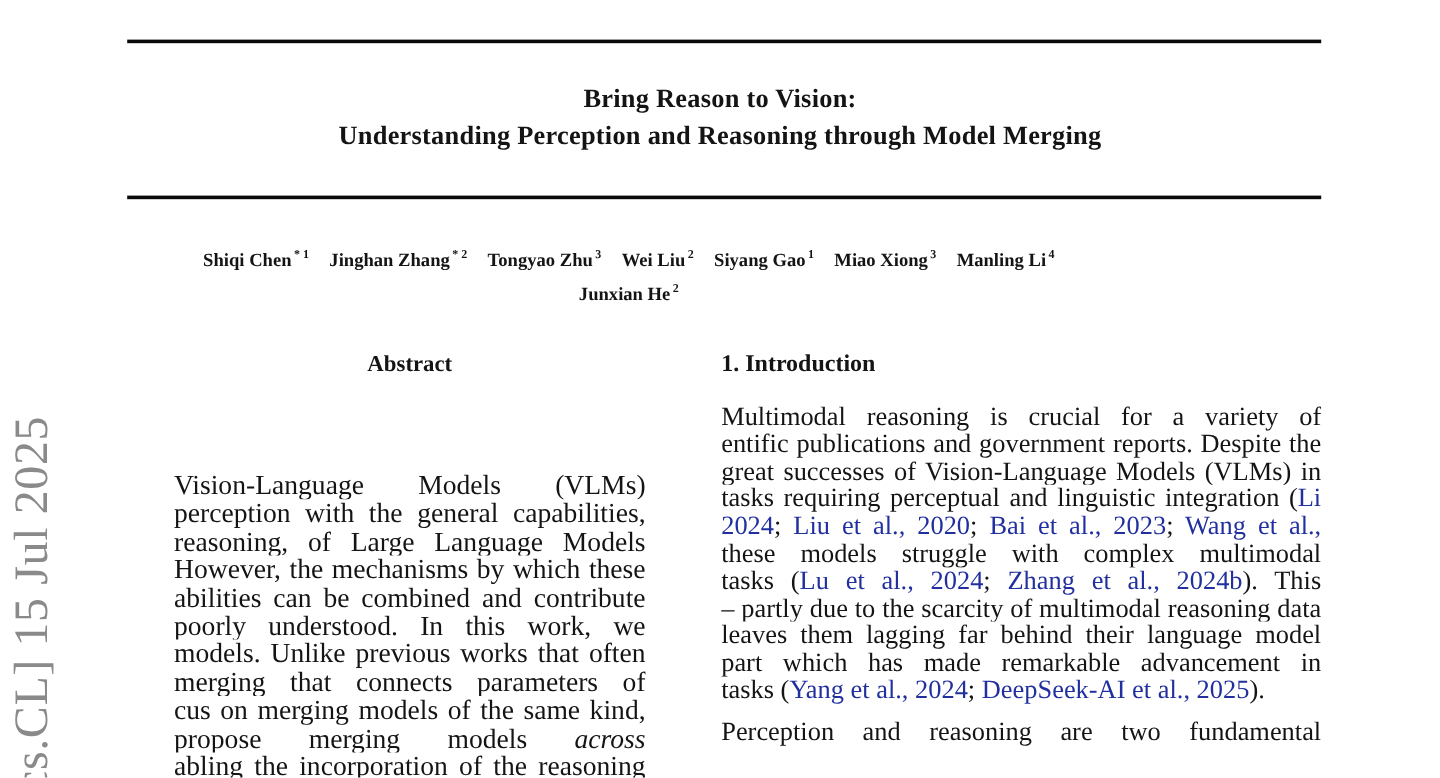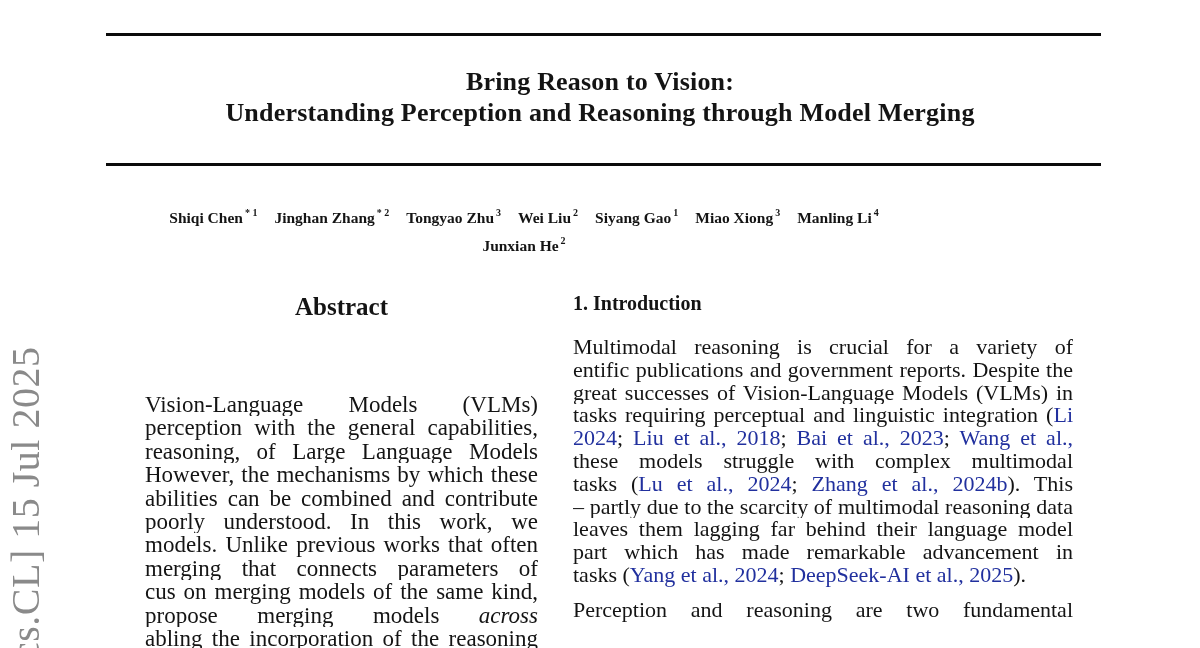--- a/index.html
+++ b/index.html
@@ -12,43 +12,43 @@
     color: #141414;
     --cite: #21309e;
     --wm: #8a8a8a;
   }
   .rule { position: absolute; left: 106px; width: 995px; height: 3px; background: #0a0a0a; }
   .rule-top { top: 33px; }
   .rule-bottom { top: 163px; }
 
   .title {
     position: absolute; left: 0; top: 66px; width: 1200px;
-    text-align: center; font-weight: bold; font-size: 26px; line-height: 31px;
+    text-align: center; font-weight: bold; font-size: 22px; line-height: 31px;
     letter-spacing: 0.2px;
   }
 
   .authors {
     position: absolute; left: 0; top: 202px; width: 1048px;
     text-align: center; font-weight: bold; font-size: 15.5px; line-height: 24px;
   }
   .authors .author { margin: 0 8.5px; white-space: nowrap; }
   .authors sup { font-size: 10px; position: relative; top: -1px; margin-left: 2px; font-weight: bold; }
 
   .abstract-heading {
     position: absolute; left: 145px; top: 293px; width: 393px;
-    text-align: center; font-weight: bold; font-size: 25px;
+    text-align: center; font-weight: bold; font-size: 19px;
   }
   .abstract-body {
     position: absolute; left: 145px; top: 364px; width: 393px;
     font-size: 23px;
     margin-top: 29px;
   }
   .abstract-body .line { line-height: 23.4px; height: 23.4px; }
 
-  .intro-col { position: absolute; left: 573px; top: 291px; width: 500px; }
+  .intro-col { position: absolute; left: 601px; top: 291px; width: 500px; }
   .section-heading { font-weight: bold; font-size: 20px; line-height: 24px; }
   .intro-body { margin-top: 21px; font-size: 22px; }
   .intro-body .para + .para { margin-top: 12px; }
   .intro-body .line { line-height: 22.8px; height: 22.8px; }
 
   .line {
     text-align: justify;
     text-align-last: justify;
     white-space: normal;
     overflow: hidden;
@@ -100,21 +100,21 @@
   </div>
 
 <div class="intro-col">
   <div class="section-heading">1. Introduction</div>
   <div class="intro-body" id="intro-body">
       <div class="para">
         <div class="line">Multimodal reasoning is crucial for a variety of important</div>
         <div class="line">entific publications and government reports. Despite the</div>
         <div class="line">great successes of Vision-Language Models (VLMs) in</div>
         <div class="line">tasks requiring perceptual and linguistic integration (<span class="cite">Li et al.,</span></div>
-        <div class="line"><span class="cite">2024</span>; <span class="cite">Liu et al., 2018</span>; <span class="cite">Bai et al., 2023</span>; <span class="cite">Wang et al., 2024b</span>),</div>
+        <div class="line"><span class="cite">2024</span>; <span class="cite">Liu et al., 2020</span>; <span class="cite">Bai et al., 2023</span>; <span class="cite">Wang et al., 2024b</span>),</div>
         <div class="line">these models struggle with complex multimodal reasoning</div>
         <div class="line">tasks (<span class="cite">Lu et al., 2024</span>; <span class="cite">Zhang et al., 2024b</span>). This limitation</div>
         <div class="line">– partly due to the scarcity of multimodal reasoning data –</div>
         <div class="line">leaves them lagging far behind their language model counter-</div>
         <div class="line">part which has made remarkable advancement in reasoning</div>
         <div class="line nojust">tasks (<span class="cite">Yang et al., 2024</span>; <span class="cite">DeepSeek-AI et al., 2025</span>).</div>
       </div>
       <div class="para">
         <div class="line">Perception and reasoning are two fundamental components</div>
       </div>

